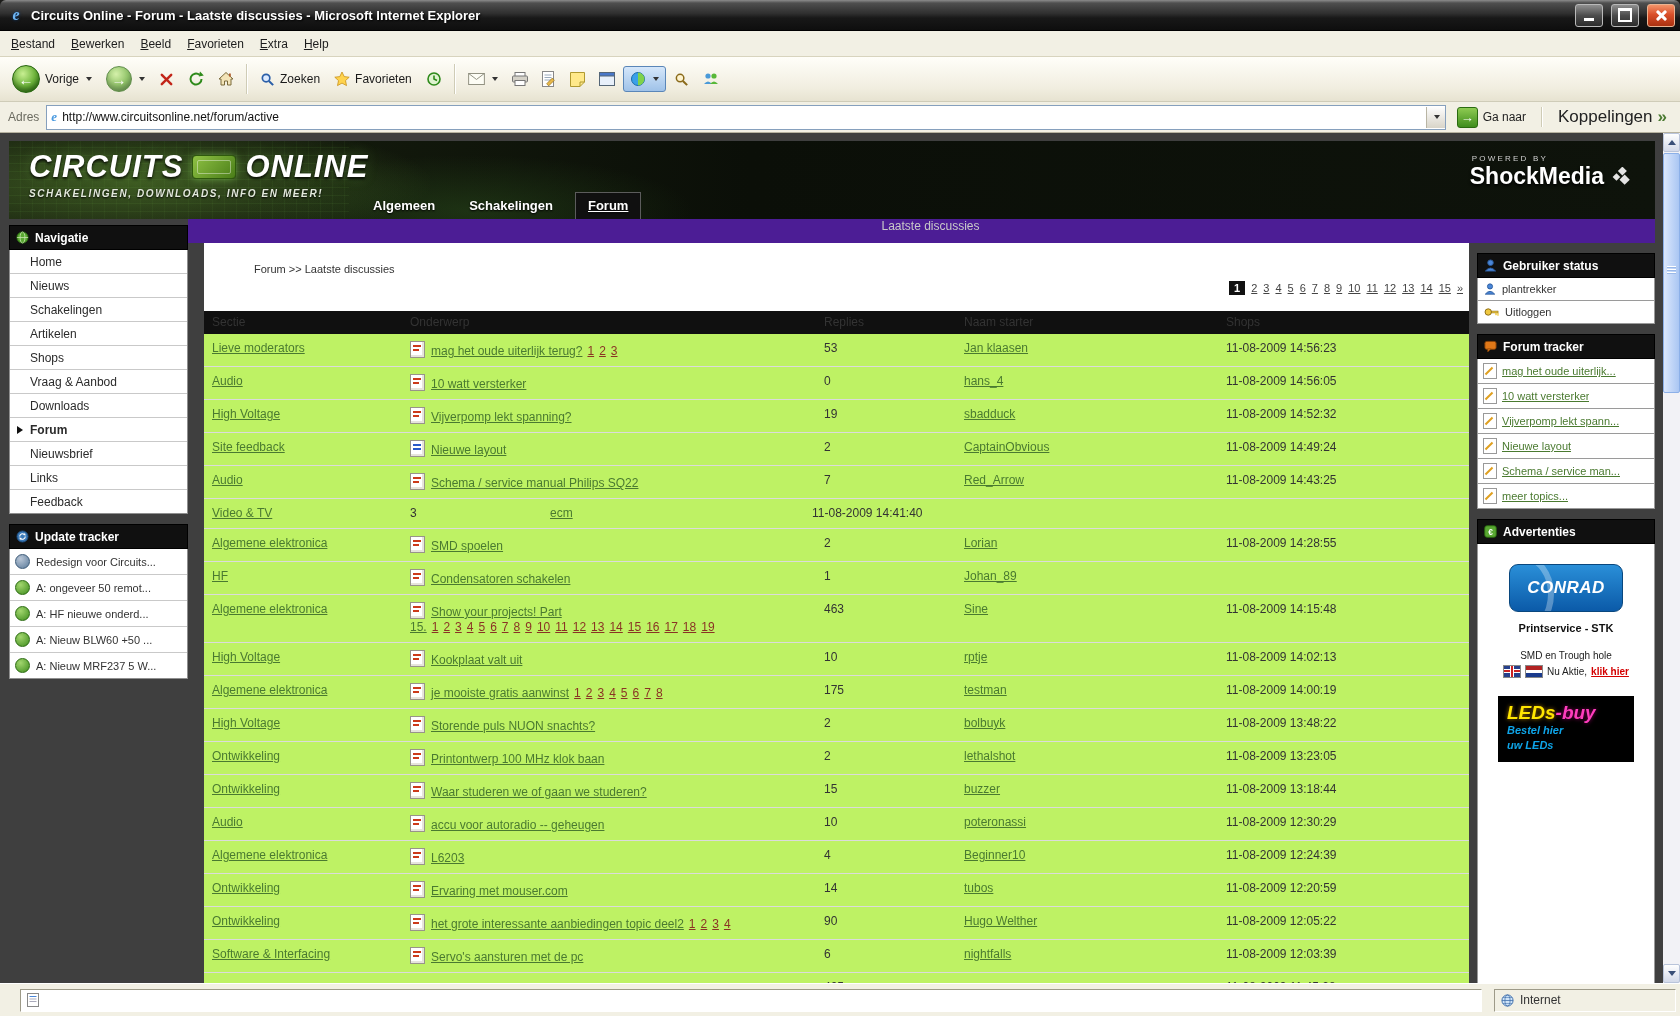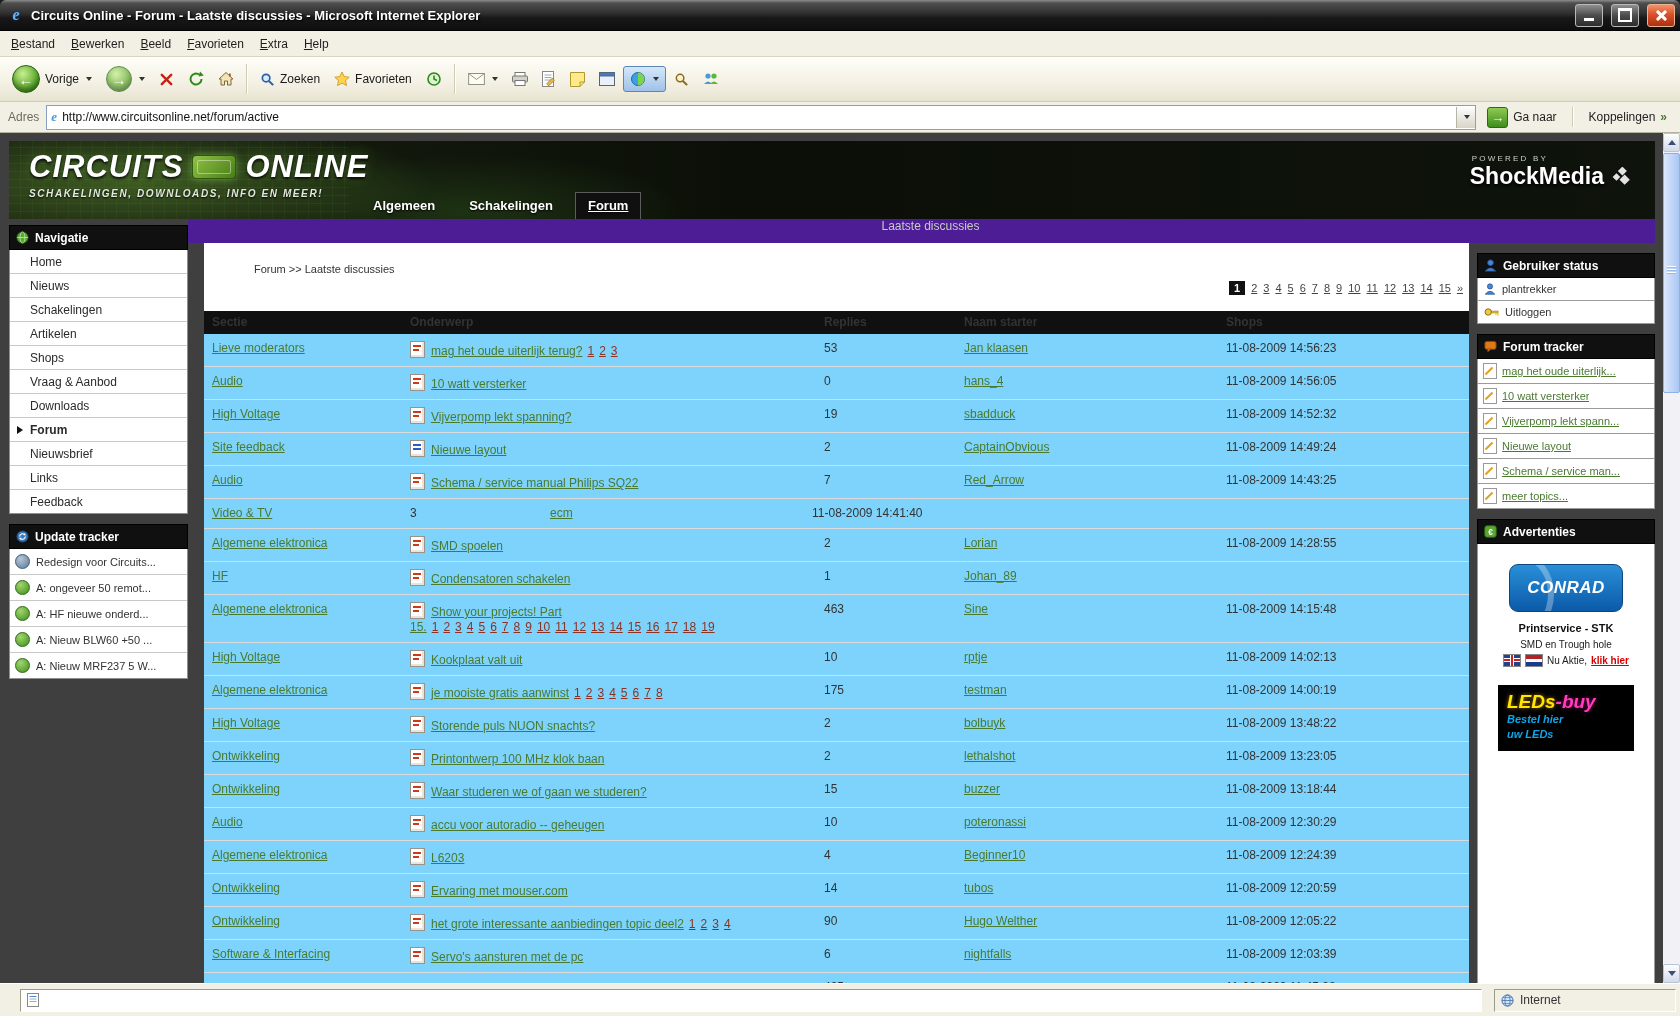--- a/index.html
+++ b/index.html
@@ -36,21 +36,21 @@
 
   
   .addressbar{flex:0 0 30px;background:#f2f0e4;border-bottom:1px solid #b6b2a0;display:flex;align-items:center;padding:0 5px;gap:7px;}
   .addr-label{font-size:12px;color:#6b6b60;padding-left:3px;}
   .addr-box{flex:1;height:23px;background:#fff;border:1px solid #86a0bd;display:flex;align-items:center;padding-left:4px;gap:5px;}
   .addr-ie{font:italic bold 13px "Liberation Serif",serif;color:#4a9ae0;}
   .addr-url{font-size:12px;color:#111;flex:1;}
   .addr-drop{width:18px;height:21px;background:linear-gradient(#fdfdfd,#d8d4c8);border-left:1px solid #b9b5a4;display:flex;align-items:center;justify-content:center;}
   .go-btn{display:flex;align-items:center;gap:5px;font-size:12px;color:#222;padding:2px 4px;}
   .go-icon{width:19px;height:19px;background:linear-gradient(#8ecb52,#3f8d1d);border:1px solid #2a6b10;border-radius:3px;color:#fff;display:flex;align-items:center;justify-content:center;font-weight:bold;font-size:13px;}
-  .links-label{font-size:12px;color:#222;display:flex;gap:5px;padding:0 8px 0 4px;}
+  .links-label{font-size:17px;color:#222;display:flex;gap:5px;padding:0 8px 0 4px;}
   .chev{color:#4a7a30;font-weight:bold;}
 
   
   .viewport{flex:1;display:flex;min-height:0;}
   .page{flex:1;background:#3f3f3f;overflow:hidden;padding:8px 8px 0 9px;}
   .scrollbar{flex:0 0 17px;background:#f2f2f6;display:flex;flex-direction:column;}
   .sbtn{height:17px;background:linear-gradient(#fefefe,#d4daea);border:1px solid #b9c4da;border-radius:2px;display:flex;align-items:center;justify-content:center;}
   .strack{flex:1;position:relative;}
   .sthumb{position:absolute;left:0;top:1px;width:15px;height:238px;background:linear-gradient(90deg,#dbe7fc,#aac6f3);border:1px solid #8cb0e8;border-radius:2px;}
   .sthumb::after{content:"";position:absolute;left:3px;right:3px;top:112px;height:8px;background:repeating-linear-gradient(#fff 0 1px,#9ab8e8 1px 2px,transparent 2px 3px);}
@@ -106,48 +106,48 @@
   .upd-icon{flex:0 0 13px;width:13px;height:13px;border-radius:50%;background:radial-gradient(circle at 35% 30%,#a2d66e,#3f8d1d);border:1px solid #2a6b10;}
   .upd-icon-news{background:radial-gradient(circle at 35% 30%,#b9c6d6,#5a7a9a);border-color:#3c5a78;}
   .upd-label{font-size:11px;color:#333;white-space:nowrap;overflow:hidden;}
 
   
   .breadcrumb{padding:20px 0 2px 10px;font-size:11px;color:#333;margin-left:40px;}
   .pagerow{height:22px;margin-bottom:12px;display:flex;justify-content:flex-end;align-items:center;gap:6px;padding-right:6px;font-size:11px;}
   .pg-current{background:#111;color:#fff;font-weight:bold;padding:1px 5px;}
   .pg-link{color:#444;text-decoration:underline;}
   .thead{display:flex;height:23px;background:#101010;align-items:center;}
-  .th{color:#fff;font-size:12px;font-weight:bold;padding:0 4px 0 8px !important;}
+  .th{color:#fff;font-size:12px;font-weight:normal;padding:0 4px 0 8px !important;}
   .cell{padding:7px 4px 7px 8px;font-size:12px;line-height:15px;color:#333;}
   .c-sectie{flex:0 0 186px;min-width:0;}
   .c-onderwerp{flex:0 0 402px;min-width:0;}
   .c-replies{flex:0 0 128px;}
   .c-starter{flex:0 0 250px;min-width:0;}
   .c-datum{flex:1;}
-  .trow{display:flex;background:#7dd3fc;border-bottom:1px solid #dbdbdb;align-items:flex-start;}
+  .trow{display:flex;background:#bef264;border-bottom:1px solid #dbdbdb;align-items:flex-start;}
   .lnk{color:#4a7a30;text-decoration:underline;}
   .pglnk{color:#8a3324;text-decoration:underline;margin-left:5px;}
   .ticon{display:inline-block;width:13px;height:15px;background:#fff;border:1px solid #98948a;box-shadow:inset -2px -2px 0 #e6e4dc;margin-right:6px;vertical-align:-3px;position:relative;}
   .ticon::before{content:"";position:absolute;left:2px;top:3px;width:8px;height:2px;background:#cc3a1a;}
   .ticon::after{content:"";position:absolute;left:2px;top:7px;width:6px;height:2px;background:#cc3a1a;}
   .ticon-new::before{background:#2a5ac8;}
   .ticon-new::after{background:#2a5ac8;width:8px;}
 
   
   .rrow{height:22px;background:#fff;border:solid #9a9a9a;border-width:0 1px 1px 1px;display:flex;align-items:center;gap:6px;padding-left:6px;font-size:11px;color:#333;}
   .rt-item{height:24px;background:#fff;border:solid #9a9a9a;border-width:0 1px 1px 1px;display:flex;align-items:center;gap:5px;padding:0 4px 0 5px;}
   .rt-icon{flex:0 0 12px;width:12px;height:14px;background:#fff;border:1px solid #999;position:relative;}
   .rt-icon::after{content:"";position:absolute;width:10px;height:2px;background:#e0a020;transform:rotate(-45deg);top:6px;left:0;}
   .rt-label{font-size:11px;color:#4a7a30;text-decoration:underline;white-space:nowrap;overflow:hidden;}
   .ads{flex:1;background:#fff;border:solid #9a9a9a;border-width:0 1px 1px 1px;display:flex;flex-direction:column;align-items:center;padding-top:20px;}
   .conrad{display:flex;flex-direction:column;align-items:center;}
   .conrad-logo{width:112px;height:46px;border-radius:9px;background:linear-gradient(180deg,#2a8fd8,#0b5aa8);border:1px solid #09477e;color:#fff;font-weight:bold;font-style:italic;font-size:17px;letter-spacing:.5px;display:flex;align-items:center;justify-content:center;position:relative;overflow:hidden;}
   .conrad-logo::before{content:"";position:absolute;left:-16px;top:-10px;width:48px;height:66px;border:6px solid rgba(255,255,255,.3);border-radius:50%;}
   .conrad-l1{font-size:11px;font-weight:bold;color:#111;margin-top:10px;}
-  .conrad-l2{font-size:10px;color:#222;margin-top:5px;}
+  .conrad-l2{font-size:10px;color:#222;margin-top:16px;}
   .conrad-l3{font-size:10px;color:#222;display:flex;align-items:center;gap:4px;margin-top:4px;}
   .klik{color:#d40000;font-weight:bold;text-decoration:underline;}
   .flag{width:16px;height:11px;border:1px solid #888;display:inline-block;position:relative;overflow:hidden;}
   .flag-nl{background:linear-gradient(#b22222 0 33%,#fff 33% 66%,#1a3a8c 66% 100%);}
   .flag-uk{background:#26408c;}
   .flag-uk .fx{position:absolute;left:0;right:0;top:3px;height:4px;background:linear-gradient(#fff 0 1px,#c22 1px 3px,#fff 3px 4px);}
   .flag-uk .fy{position:absolute;top:0;bottom:0;left:6px;width:4px;background:linear-gradient(90deg,#fff 0 1px,#c22 1px 3px,#fff 3px 4px);}
   .leds{width:118px;background:#000;padding:6px 9px 9px;margin-top:18px;}
   .leds-brand{font-size:19px;font-weight:bold;font-style:italic;line-height:21px;}
   .lb1{color:#ffe600;text-shadow:0 0 4px #aa7a00;}

